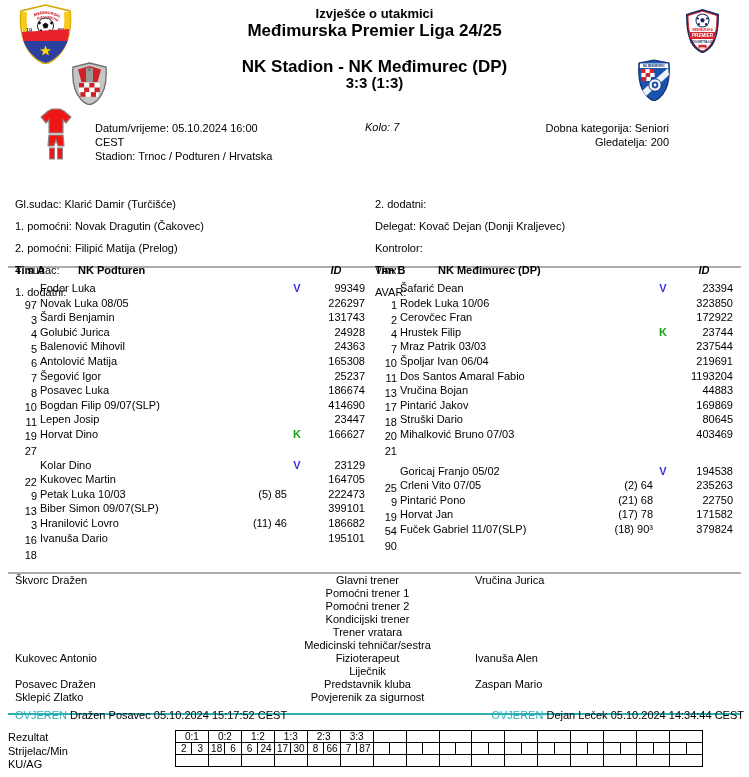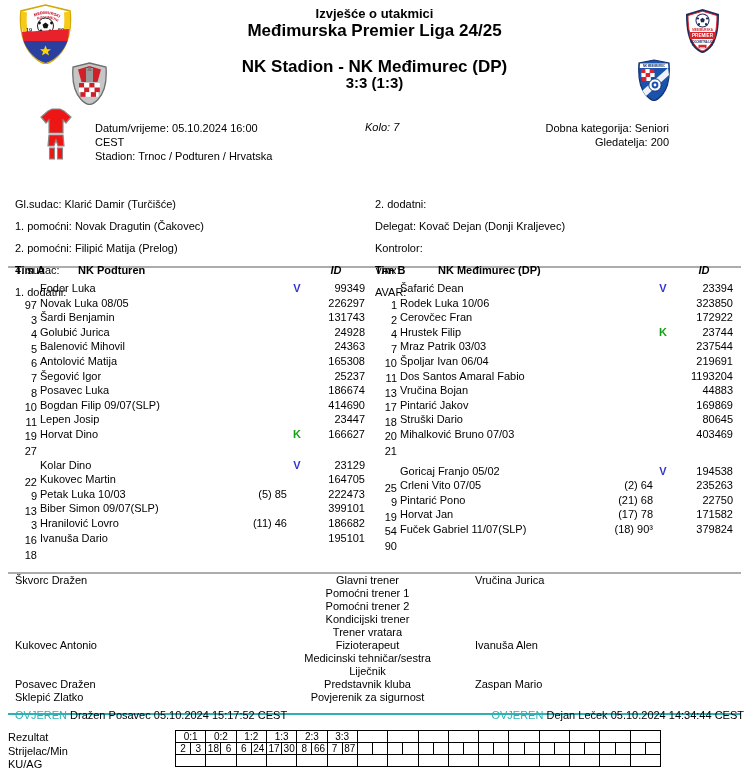--- a/index.html
+++ b/index.html
@@ -39,21 +39,21 @@
   .staff{position:absolute;left:15px;top:574px;width:720px;font-size:11px;}
   .srow{display:grid;grid-template-columns:245px 215px 1fr;line-height:13px;}
   .srole{text-align:center;}
   
   .cert{position:absolute;top:709px;font-size:11px;white-space:nowrap;}
   .cert-l{left:15px;}
   .cert-r{right:5px;text-align:right;margin-left:32px;}
   .ovj{color:#2fb0b5;}
   
   .slabels{position:absolute;left:8px;top:731px;font-size:11px;line-height:13.5px;}
-  .stbl{position:absolute;left:175px;top:730px;width:486px;border-collapse:collapse;table-layout:fixed;}
+  .stbl{position:absolute;left:175px;top:730px;width:528px;border-collapse:collapse;table-layout:fixed;}
   .stbl td{border:1.5px solid #000;height:11px;padding:0;text-align:center;font-size:10px;line-height:11px;overflow:hidden;}
   svg{display:block;}
 </style>
 </head>
 <body>
 
 <div class="abs" style="left:17px;top:4px;">
   <svg width="57" height="60" viewBox="0 0 57 60">
     <path d="M28.5 1 L53 7 C55 24 51 42 41 52 C35.5 57.5 31.5 59.5 28.5 59.5 C25.5 59.5 21.5 57.5 16 52 C6 42 2 24 4 7 Z" fill="#fff" stroke="#d4a800" stroke-width="1.6"></path>
     <path d="M4 7 L10 8.5 C8.5 24 12 38 19 48 L14 44 C6.5 35 3 21 4 7 Z" fill="#f5c400" opacity="0.9"></path>
@@ -462,28 +462,28 @@
       <span class="sa"></span>
       <span class="srole">Kondicijski trener</span>
       <span class="sb"></span>
     </div>
     <div class="srow">
       <span class="sa"></span>
       <span class="srole">Trener vratara</span>
       <span class="sb"></span>
     </div>
     <div class="srow">
+      <span class="sa"></span>
+      <span class="srole">Medicinski tehničar/sestra</span>
+      <span class="sb"></span>
+    </div>
+    <div class="srow">
       <span class="sa">Kukovec Antonio</span>
       <span class="srole">Fizioterapeut</span>
       <span class="sb">Ivanuša Alen</span>
-    </div>
-    <div class="srow">
-      <span class="sa"></span>
-      <span class="srole">Medicinski tehničar/sestra</span>
-      <span class="sb"></span>
     </div>
     <div class="srow">
       <span class="sa"></span>
       <span class="srole">Liječnik</span>
       <span class="sb"></span>
     </div>
     <div class="srow">
       <span class="sa">Posavec Dražen</span>
       <span class="srole">Predstavnik kluba</span>
       <span class="sb">Zaspan Mario</span>

